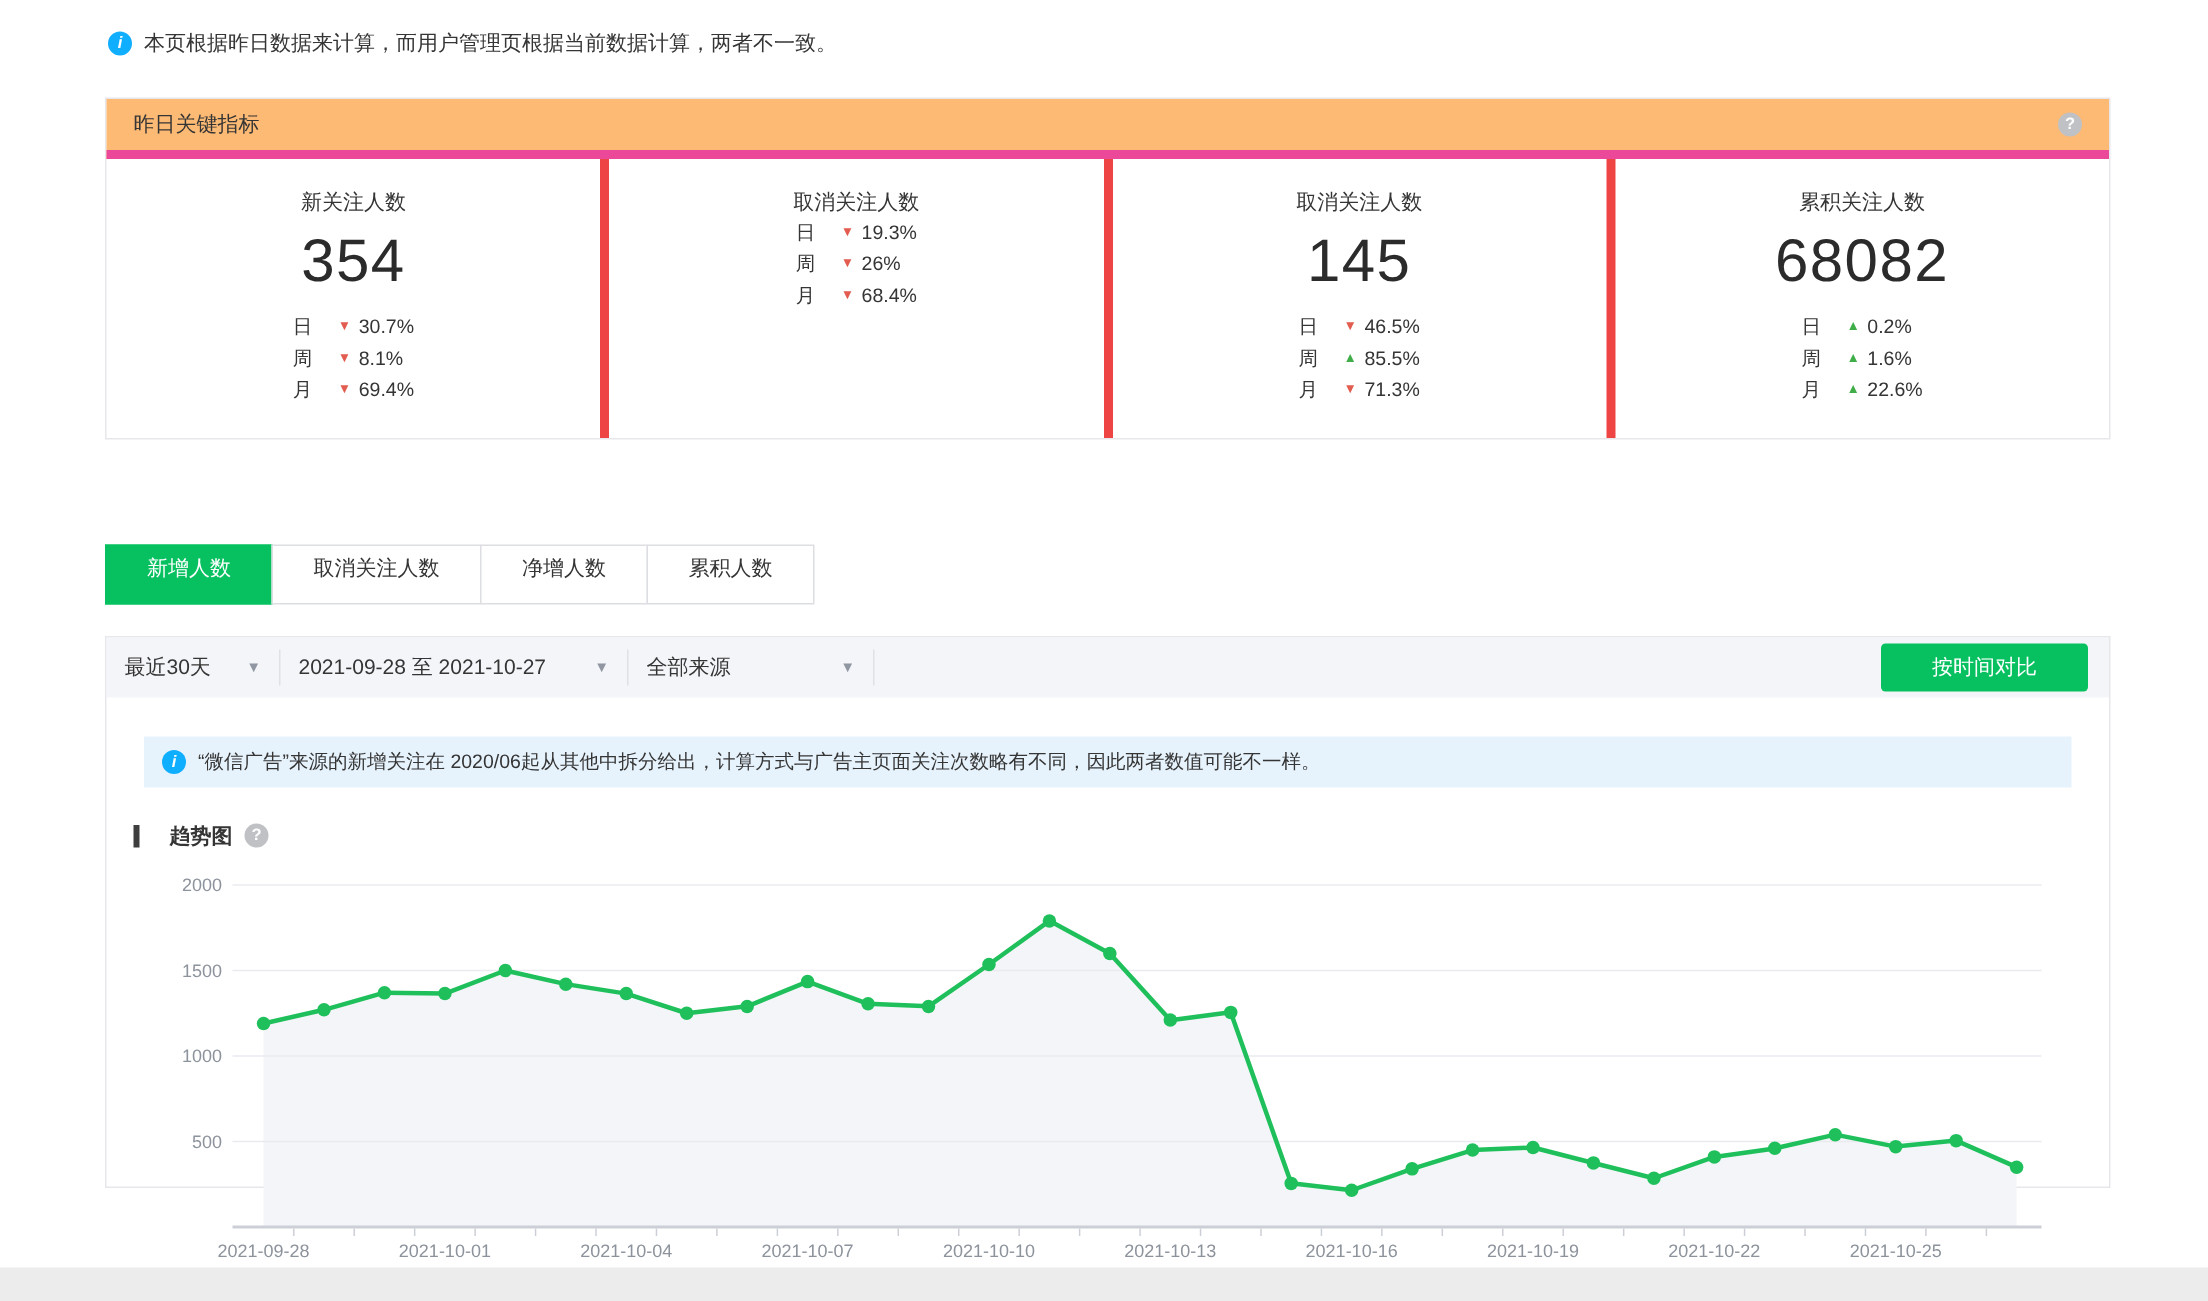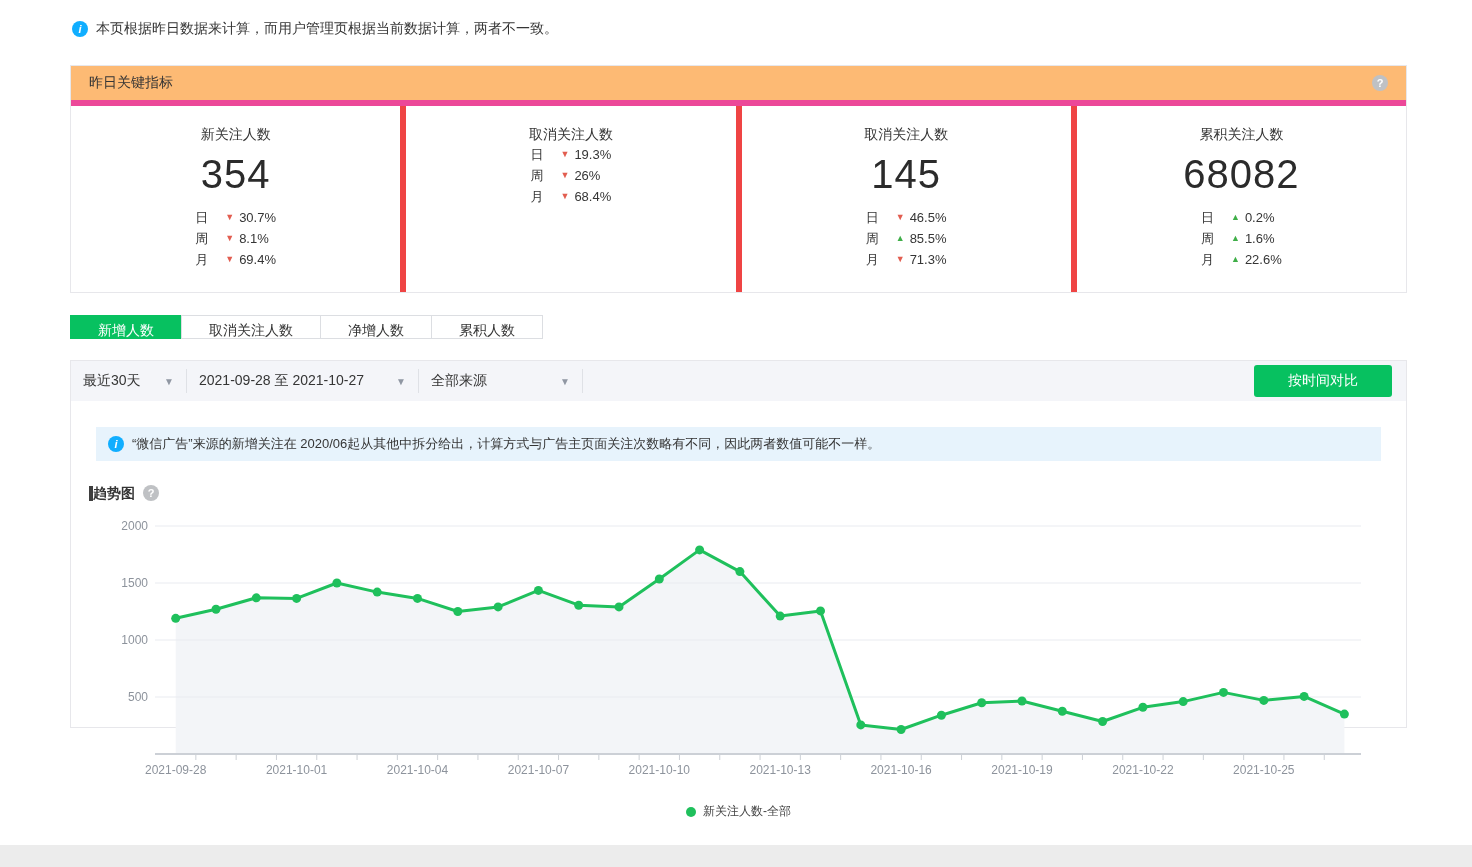--- a/index.html
+++ b/index.html
@@ -25,40 +25,40 @@
   .metric .m-value { font-size:40px; color:#2b2b2b; margin:8px 0 10px; letter-spacing:1px; }
   .metric .m-rows { display:inline-block; text-align:left; }
   .m-row { font-size:13px; line-height:21px; display:flex; align-items:center; }
   .m-row .p { width:30px; }
   .arrow { font-size:9px; margin-right:5px; }
   .arrow.up { color:#3fae48; }
   .arrow.down { color:#e25d50; }
 
   
   .tabs { display:flex; margin:22px 0 0 70px; }
-  .tab { height:24px; line-height:29px; padding:0 27px; font-size:14px; background:#fff;
-    border:1px solid #dcdee2; margin-left:-1px; cursor:pointer; color:#353535; }
+  .tab { height:40px; line-height:29px; padding:0 27px; font-size:14px; background:#fff;
+    border:1px solid #dcdee2; margin-left:-1px; cursor:pointer; color:#353535;margin-top:48px; }
   .tab:first-child { margin-left:0; }
   .tab.active { background:#07c160; border-color:#07c160; color:#fff; }
 
   
   .panel2 { position:relative; margin:21px 65px 0 70px; height:368px; border:1px solid #e7e7eb; background:#fff; }
   .filterbar { height:40px; background:#f4f5f9; display:flex; align-items:center; }
   .f-item { display:flex; align-items:center; justify-content:space-between; height:24px; padding:0 12px;
     border-right:1px solid #dfe1e6; font-size:14px; cursor:pointer; }
   .f-item .cap { font-size:10px; color:#9097a3; margin-left:14px; }
   .f1 { width:116px; } .f2 { width:232px; } .f3 { width:164px; }
   .btn-compare { margin-left:auto; margin-right:14px; background:#07c160; color:#fff; border:none;
     font-size:14px; padding:7px 34px; border-radius:3px; cursor:pointer; font-family:inherit; }
 
   .notice { margin:26px 25px 0; height:34px; background:#e7f3fc; display:flex; align-items:center;
     gap:8px; padding:0 12px; font-size:13px; color:#353535; }
 
   .trend-head { display:flex; align-items:center; gap:8px; margin:24px 0 0 18px; }
-  .trend-title { font-size:14px; font-weight:bold; border-left:4px solid #3e3e3e; padding-left:0; line-height:15px; }
+  .trend-title { font-size:14px; font-weight:bold; border-left:4px solid #3e3e3e; padding-left:20px; line-height:15px; }
 
   .chart { display:block; margin-top:12px; }
   .legend { display:flex; align-items:center; justify-content:center; gap:7px; font-size:12px; color:#454545; cursor:pointer; }
   .legend-dot { width:10px; height:10px; border-radius:50%; background:#1fc05c; }
 
   .footer-strip { position:absolute; left:0; bottom:0; width:1472px; height:22px; background:#ececec; }
 </style>
 </head>
 <body>
 

